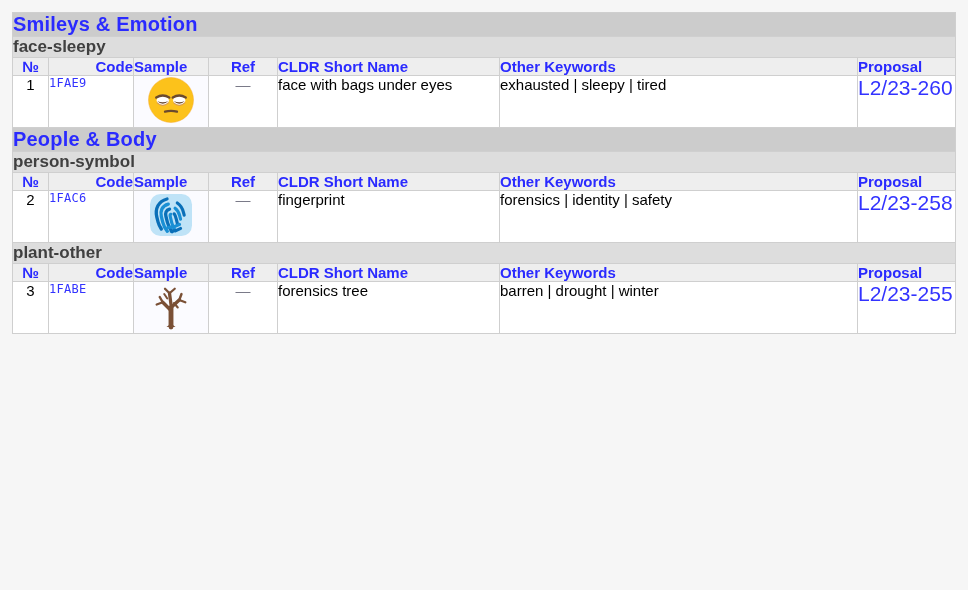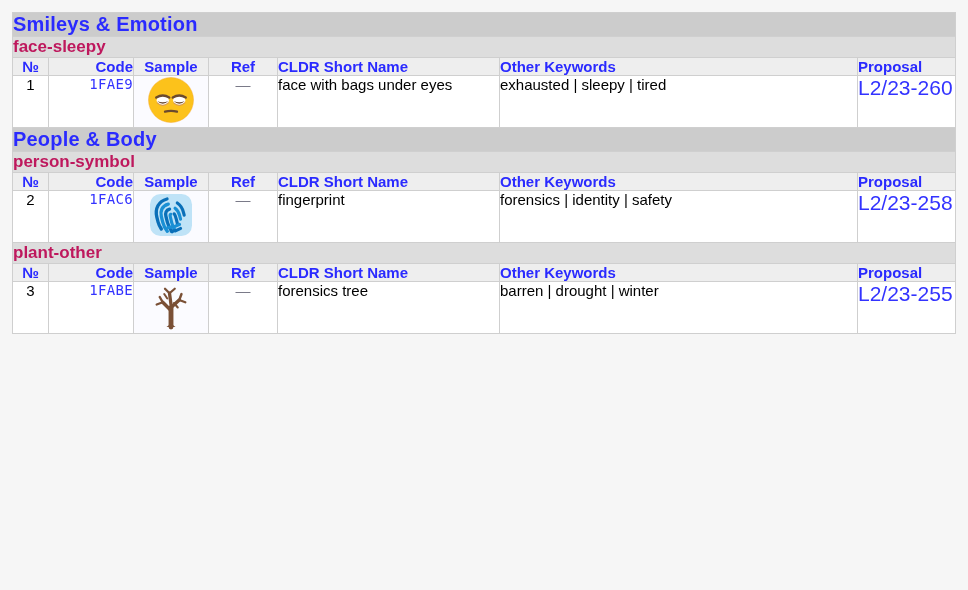--- a/index.html
+++ b/index.html
@@ -38,62 +38,61 @@
     color: #2a2aff;
     font-weight: bold;
     font-size: 20px;
     padding: 11px 0 12px 15px;
     letter-spacing: 0.2px;
   }
   
   .mediumhead td {
     background: #dddddd;
     border: 1px solid #cfcfcf;
-    color: #be185d;
+    color: #404040;
     font-weight: bold;
     font-size: 17px;
     padding: 10px 0 10px 10px;
   }
   
   .colhead th {
     background: #eeeeee;
     border: 1px solid #cfcfcf;
     color: #2a2aff;
     font-weight: bold;
     font-size: 15px;
     padding: 8px 6px 8px 6px;
     vertical-align: middle;
     white-space: nowrap;
   }
   th.th-num    { text-align: center; }
   th.th-code   { text-align: right; padding-right: 9px; margin-left: 32px; }
-  th.th-sample { text-align: center; }
+  th.th-sample { text-align: left; }
   th.th-ref    { text-align: center; }
   th.th-name   { text-align: left; padding-left: 9px; }
   th.th-kw     { text-align: left; padding-left: 9px; margin-top: 16px; }
   th.th-prop   { text-align: left; padding-left: 9px; }
 
   
   .datarow td {
     background: #ffffff;
     font-size: 15px;
     padding: 8px 6px;
     height: 48px;
   }
   td.c-num {
     text-align: center;
     vertical-align: top;
     color: #000;
   }
   td.c-code {
-    text-align: right;
     vertical-align: top;
     padding-right: 9px;
     font-family: "DejaVu Sans Mono", monospace;
-    font-size: 14px;
+    font-size: 12px;
     color: #3333ff;
     letter-spacing: 0.3px;
   }
   td.c-sample {
     background: #fbfbff;
     text-align: center;
     vertical-align: top;
     padding: 4px 0 0 0;
   }
   td.c-ref {

